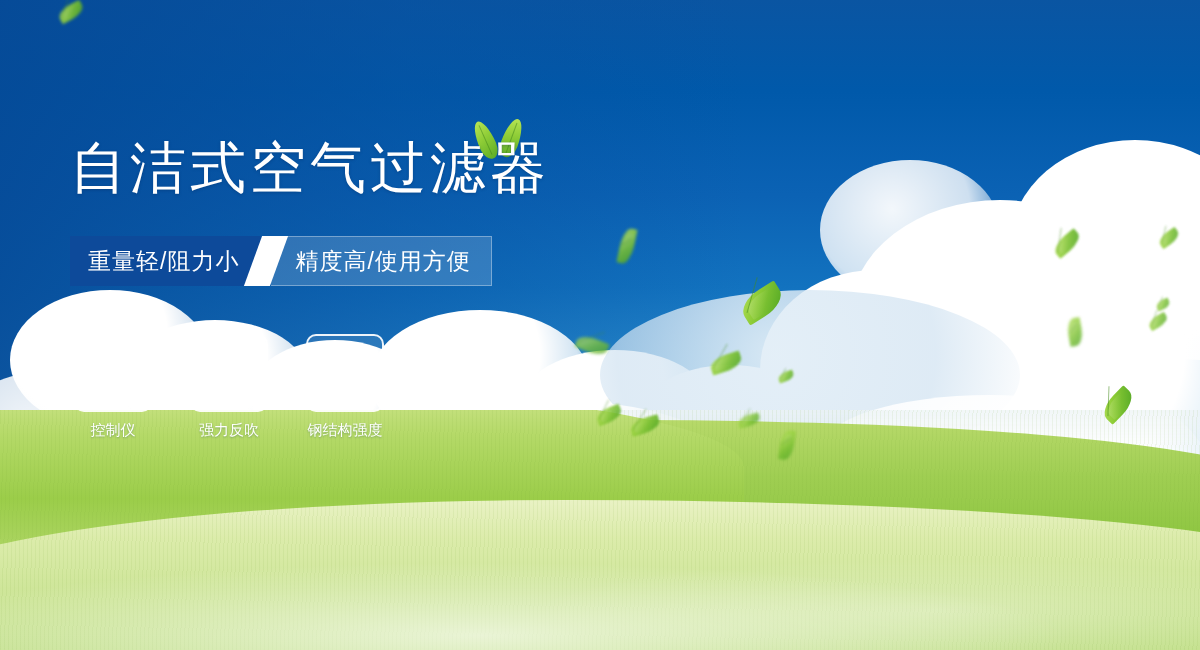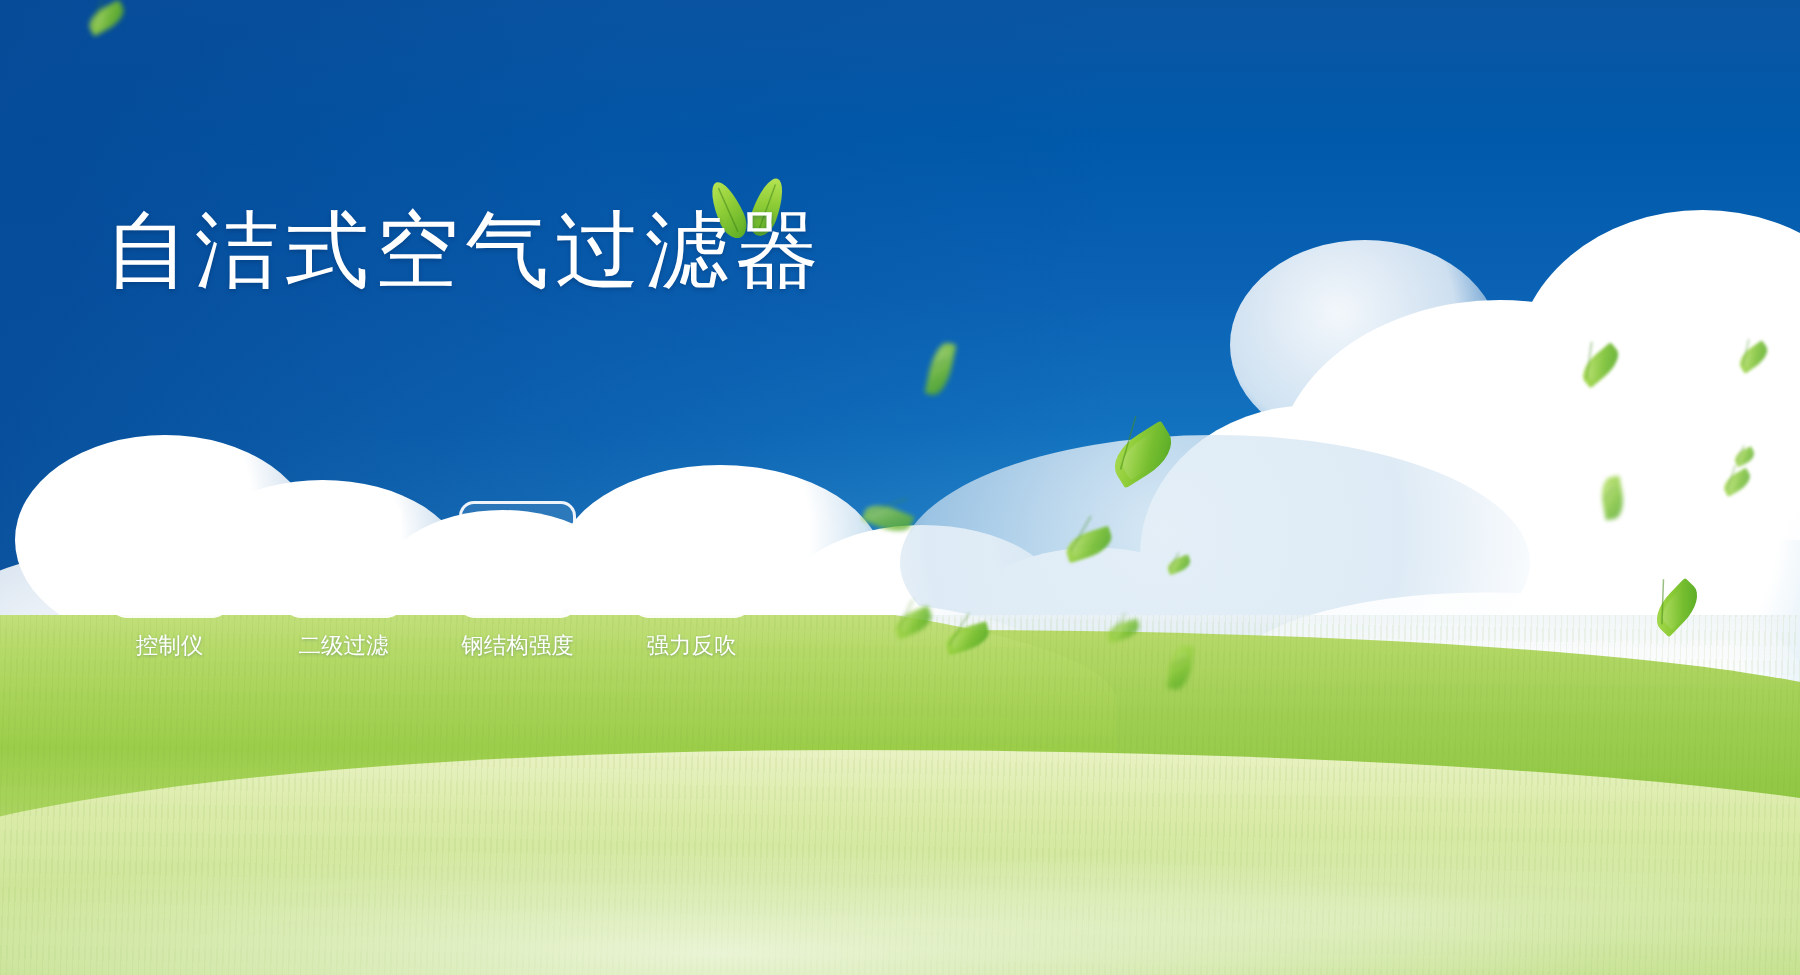--- a/index.html
+++ b/index.html
@@ -3,21 +3,20 @@
 <meta charset="utf-8">
 <style>
   html,body{margin:0;padding:0;background:#fff;}
   body{font-family:"Liberation Sans","DejaVu Sans",sans-serif;}
 
   .banner{
     position:relative;
     width:1200px;height:650px;
     overflow:hidden;
     background:#0057a8;
-    font-family:Liberation Serif, serif;
   }
 
   
   .sky{
     position:absolute;inset:0;
     background:
       linear-gradient(to bottom,
         #0a55a2 0%,
         #0059aa 14%,
         #0b62b4 30%,
@@ -292,20 +291,25 @@
   <div class="leaf vein" style="left:1148px;top:316px;width:20px;height:11px;transform:rotate(-30deg);filter:blur(1.2px);opacity:.8;"></div>
   <div class="leaf vein" style="left:1100px;top:395px;width:36px;height:20px;transform:rotate(-46deg);"></div>
   <div class="leaf vein" style="left:1068px;top:318px;width:14px;height:28px;transform:rotate(-10deg);filter:blur(1.5px);opacity:.8;"></div>
 
   <div class="sprout">
     <div class="sleaf l"></div>
     <div class="sleaf r"></div>
   </div>
   <div class="title">自洁式空气过滤器</div>
 
+  <div class="subbar">
+    <div class="seg-a">重量轻/阻力小</div>
+    <div class="slash"></div>
+    <div class="seg-b">精度高/使用方便</div>
+  </div>
 
   <div class="features">
 
     <div class="feat">
       <div class="feat-box">
         <div class="gauge">
           <span class="dot" style="transform:rotate(200deg) translate(26px)"></span>
           <span class="dot" style="transform:rotate(213deg) translate(26px)"></span>
           <span class="dot" style="transform:rotate(226deg) translate(26px)"></span>
           <span class="dot" style="transform:rotate(239deg) translate(26px)"></span>
@@ -327,55 +331,46 @@
           <span class="dot" style="transform:rotate(87deg)  translate(26px)"></span>
           <span class="dot" style="transform:rotate(100deg) translate(26px)"></span>
           <div class="bar"></div>
           <span class="lbl no">NO</span>
           <span class="lbl off">OFF</span>
         </div>
       </div>
       <div class="feat-cap">控制仪</div>
     </div>
 
-    <div class="feat">
-      <div class="feat-box">
-        <div class="feat-text">
-          <div>0.6～0.8</div>
-          <div>MPA</div>
-        </div>
-      </div>
-      <div class="feat-cap">二级过滤</div>
-    </div>
-
-    <div class="feat">
-      <div class="feat-box">
-        <div class="feat-text">
-          <div>3～8MM</div>
-          <div>钢板</div>
-        </div>
-      </div>
-      <div class="feat-cap">钢结构强度</div>
-    </div>
 
     <div class="feat">
       <div class="feat-box">
         <div class="fstack">
           <div class="pleats"></div>
           <div class="ring solid" style="top:0;"></div>
           <div class="ring" style="top:10px;"></div>
           <div class="ring" style="top:20px;"></div>
           <div class="ring" style="top:30px;"></div>
           <div class="ring" style="top:40px;"></div>
           <div class="ring solid" style="top:47px;"></div>
         </div>
       </div>
       <div class="feat-cap">强力反吹</div>
     </div>
 
+    <div class="feat">
+      <div class="feat-box">
+        <div class="feat-text">
+          <div>3～8MM</div>
+          <div>钢板</div>
+        </div>
+      </div>
+      <div class="feat-cap">钢结构强度</div>
+    </div>
+
 
   </div>
 
   <div class="leaf vein" style="left:630px;top:418px;width:30px;height:15px;transform:rotate(-16deg);filter:blur(1.1px);opacity:.9;"></div>
 
   <div class="leaf vein" style="left:576px;top:338px;width:32px;height:15px;transform:rotate(22deg);filter:blur(1.4px);opacity:.75;"></div>
 
 </div>
 
 </body></html>

